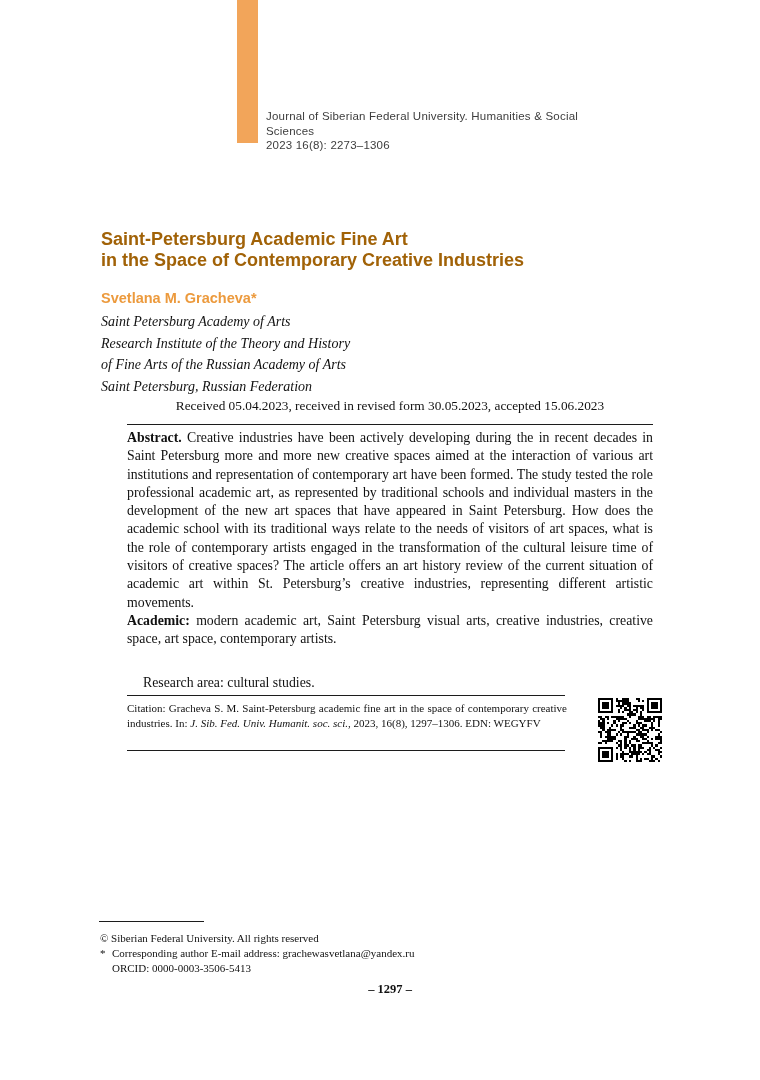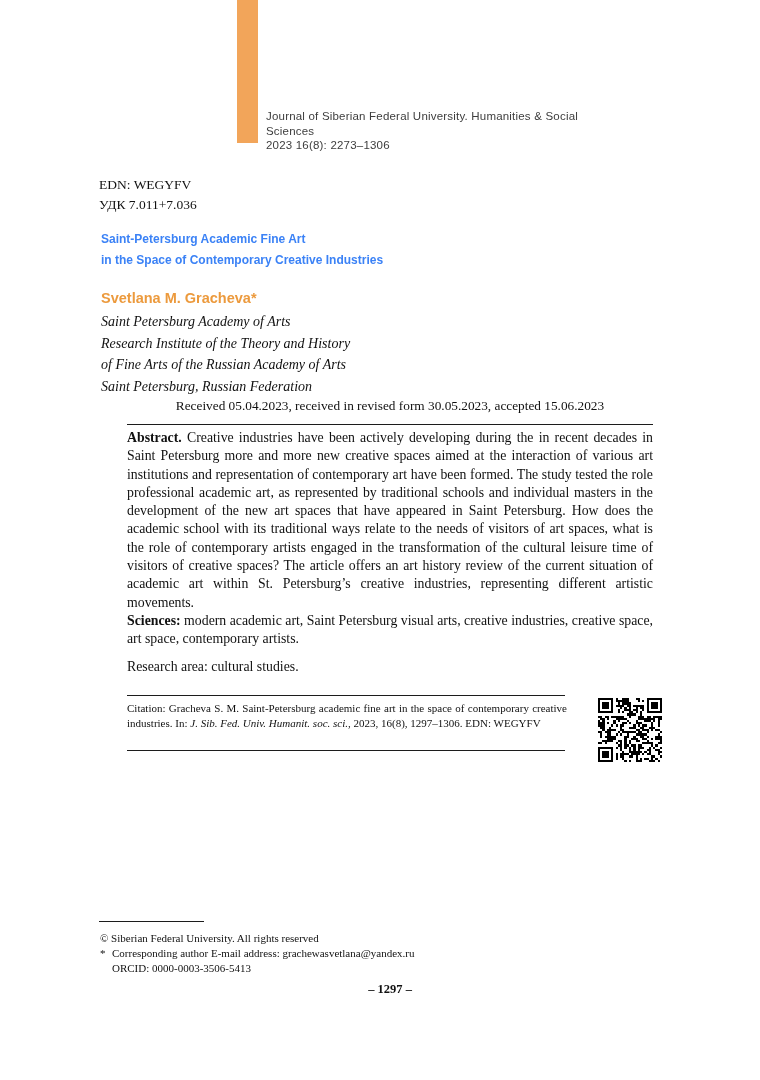--- a/index.html
+++ b/index.html
@@ -13,21 +13,21 @@
   .journal-head{position:absolute;left:266px;top:109px;width:360px;
                 font-family:"Liberation Sans",sans-serif;font-size:11.5px;line-height:14.5px;
                 color:#3d3d3d;letter-spacing:0.2px;}
 
   
   .edn-block{position:absolute;left:99px;top:175px;font-size:13.5px;line-height:20px;color:#111;}
 
   
   .article-title{position:absolute;left:101px;top:229px;width:560px;
                  font-family:"Liberation Sans",sans-serif;font-weight:bold;
-                 font-size:12px;line-height:20.5px;color:#3b82f6;}
+                 font-size:18px;line-height:20.5px;color:#a16207;}
 
   
   .author-name{position:absolute;left:101px;top:290px;
                font-family:"Liberation Sans",sans-serif;font-weight:bold;
                font-size:14.5px;color:#EC9A3D;}
   .affiliation{position:absolute;left:101px;top:311px;width:420px;
                font-style:italic;font-size:14px;line-height:21.7px;color:#111;}
 
   
   .received-line{position:absolute;left:127px;top:398px;width:526px;text-align:center;
@@ -70,24 +70,20 @@
 
 <div class="page">
 
   <div class="accent-bar"></div>
 
   <div class="journal-head">
     <div>Journal of Siberian Federal University. Humanities &amp; Social Sciences</div>
     <div>2023 16(8): 2273–1306</div>
   </div>
 
-  <div class="edn-block">
-    <div>EDN: WEGYFV</div>
-    <div>УДК 7.011+7.036</div>
-  </div>
 
   <h1 class="article-title" style="margin:0;">
     <span>Saint-Petersburg Academic Fine Art</span><br>
     <span>in the Space of Contemporary Creative Industries</span>
   </h1>
 
   <div class="author-name">Svetlana M. Gracheva*</div>
 
   <div class="affiliation">
     <div>Saint Petersburg Academy of Arts</div>
@@ -98,24 +94,24 @@
 
   <div class="received-line">Received 05.04.2023, received in revised form 30.05.2023, accepted 15.06.2023</div>
 
   <div class="rule rule-abstract"></div>
 
   <p class="abstract-para" style="margin:0;">
     <span class="b">Abstract.</span><span> Creative industries have been actively developing during the in recent decades in Saint Petersburg more and more new creative spaces aimed at the interaction of various art institutions and representation of contemporary art have been formed. The study tested the role professional academic art, as represented by traditional schools and individual masters in the development of the new art spaces that have appeared in Saint Petersburg. How does the academic school with its traditional ways relate to the needs of visitors of art spaces, what is the role of contemporary artists engaged in the transformation of the cultural leisure time of visitors of creative spaces? The article offers an art history review of the current situation of academic art within St. Petersburg’s creative industries, representing different artistic movements.</span>
   </p>
 
   <p class="keywords-para" style="margin:0;">
-    <span class="b">Sciences:</span><span> modern academic art, Saint Petersburg visual arts, creative industries, creative space, art space, contemporary artists.</span>
+    <span class="b">Academic:</span><span> modern academic art, Saint Petersburg visual arts, creative industries, creative space, art space, contemporary artists.</span>
   </p>
 
-  <p class="research-para" style="margin:0;">Research area: cultural studies.</p>
+  <p class="research-para" style="margin:16px;">Research area: cultural studies.</p>
 
   <div class="rule rule-cite-top"></div>
 
   <p class="citation-para" style="margin:0;">
     <span>Citation: Gracheva S. M. Saint-Petersburg academic fine art in the space of contemporary creative industries. In: </span><span class="i">J. Sib. Fed. Univ. Humanit. soc. sci.</span><span>, 2023, 16(8), 1297–1306. EDN: WEGYFV</span>
   </p>
 
   <div class="rule rule-cite-bottom"></div>
 
   <div class="qr">

